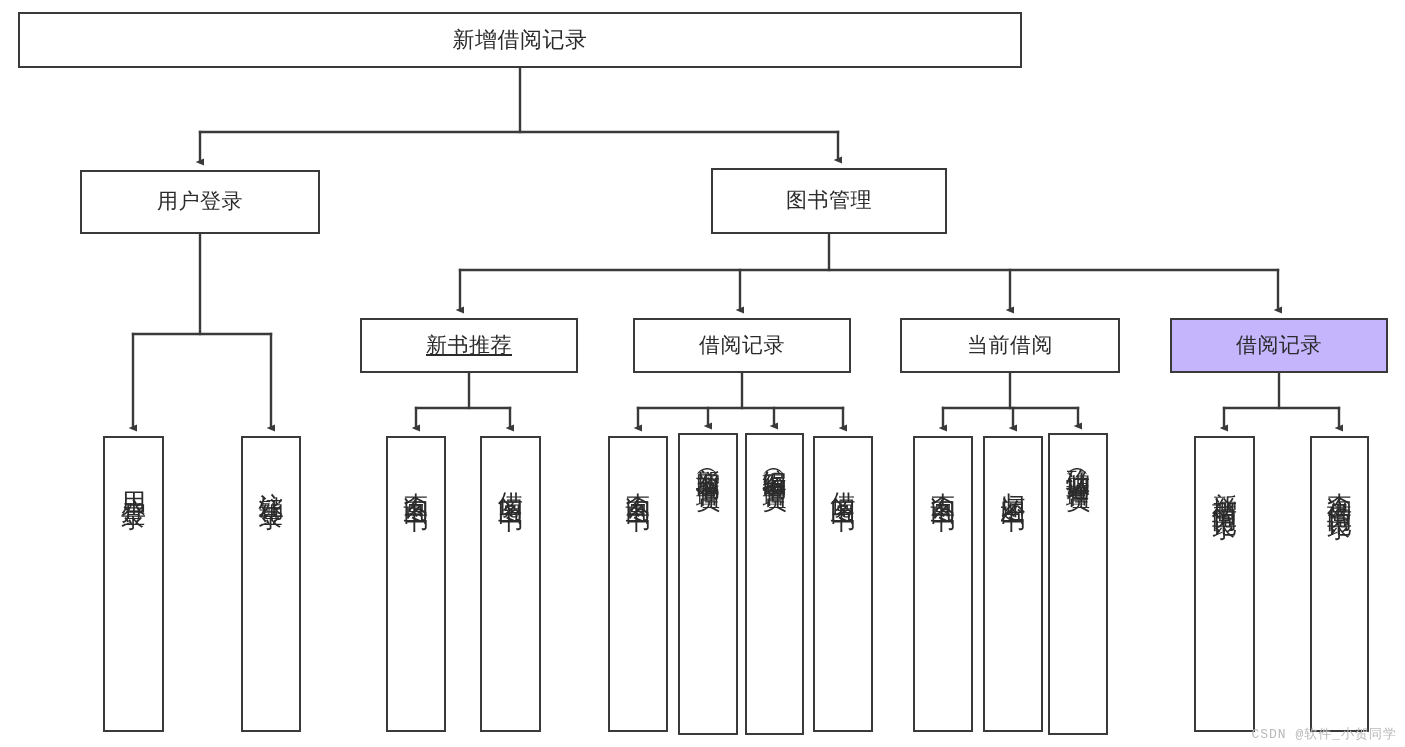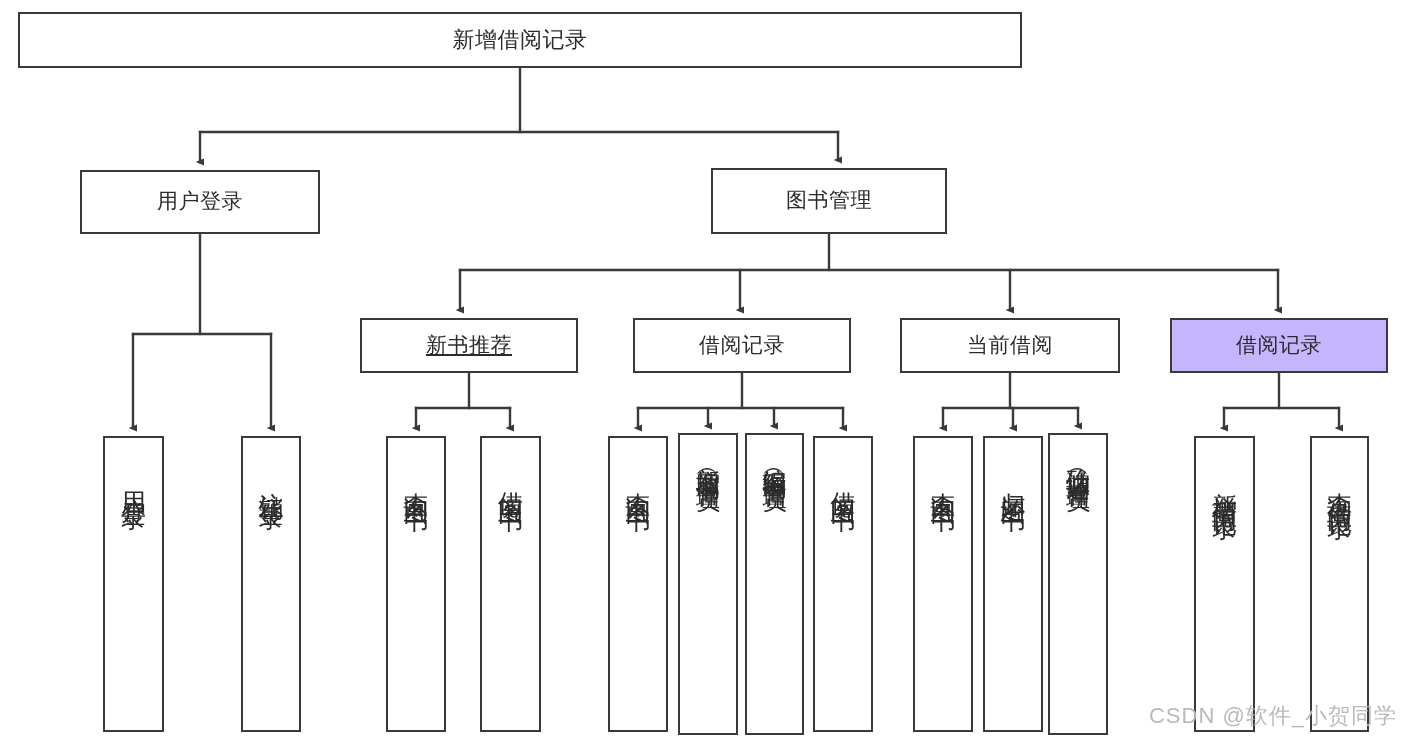--- a/index.html
+++ b/index.html
@@ -41,27 +41,27 @@
     text-orientation:upright;
     font-size:25px;
     line-height:1.0;
     letter-spacing:5px;
     white-space:nowrap;
   }
   .node.v.tall{padding-top:14px;}
   .node.v.tall .lbl{font-size:24px;letter-spacing:3px;}
   .watermark{
     position:absolute;
-    right:8px;bottom:16px;
-    font-size:22px;
+    right:8px;bottom:4px;
+    font-size:13px;
     color:#b9b9b9;
     letter-spacing:1px;
     z-index:5;
     white-space:nowrap;
-    font-family:Liberation Sans, sans-serif;
+    font-family:Liberation Mono, monospace;
   }
 </style>
 </head>
 <body style="background: rgb(255, 255, 255);">
 
 <div id="canvas">
 
   <svg id="wires" viewBox="0 0 1405 747" xmlns="http://www.w3.org/2000/svg">
     <defs>
       <marker id="arrow" markerWidth="9" markerHeight="9" refX="4.2" refY="4.4" orient="auto" markerUnits="userSpaceOnUse">

